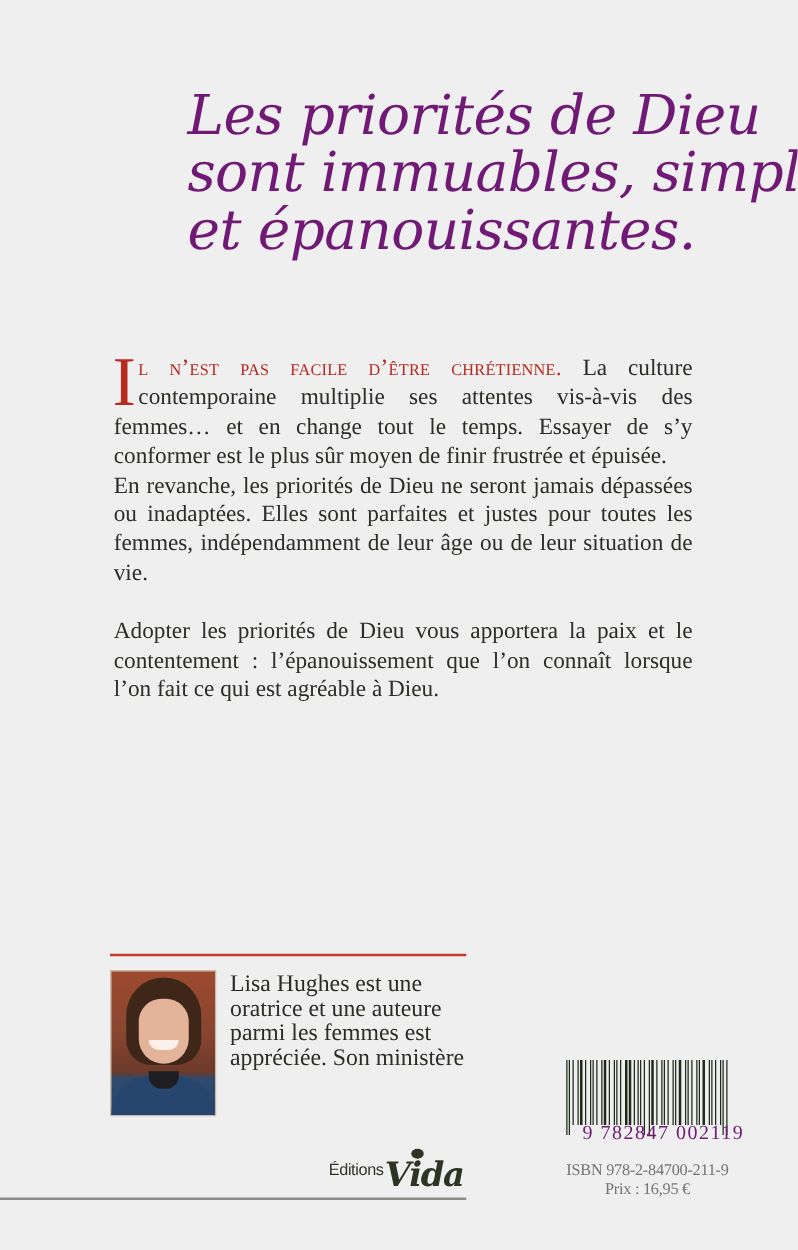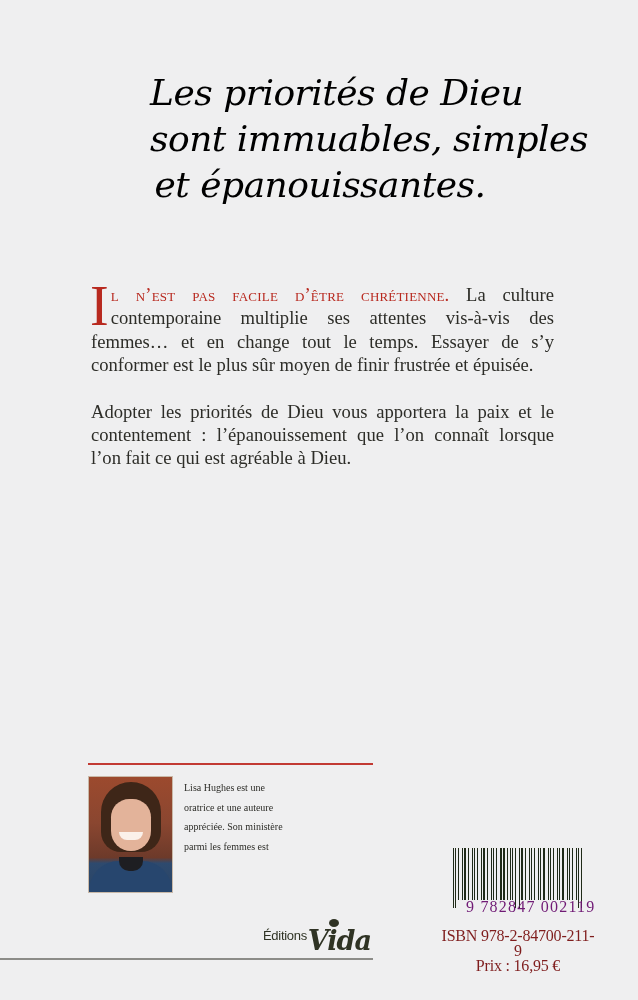--- a/index.html
+++ b/index.html
@@ -8,22 +8,22 @@
     background: #efeff0;
     position: relative;
     font-family: "Liberation Serif", "DejaVu Serif", serif;
     color: #2a2a26;
   }
   .tagline {
     position: absolute; left: 150px; top: 70px; width: 340px;
     text-align: center;
     font-family: "DejaVu Serif", "Liberation Serif", serif;
     font-style: italic;
-    color: #000000;
-    font-size: 36px;
+    color: #701a75;
+    font-size: 44px;
     line-height: 46px;
     letter-spacing: -0.5px;
   }
   .tagline div { white-space: nowrap; }
   .body-text {
     position: absolute; left: 91px; top: 283px; width: 463px;
     font-size: 18.6px; line-height: 23.4px;
     text-align: justify;
     color: #2d2d28;
   }
@@ -71,21 +71,21 @@
     background: #27466e;
     border-radius: 30px 30px 0 0;
   }
   .photo-neck {
     position: absolute; left: 30px; top: 80px; width: 24px; height: 14px;
     background: #1e1e22;
     border-radius: 0 0 10px 10px;
   }
   .author-bio {
     position: absolute; left: 184px; top: 778px; width: 200px;
-    font-size: 10px; line-height: 19.5px;
+    font-size: 19px; line-height: 19.5px;
     color: #2d2d28;
   }
   .author-bio div { white-space: nowrap; }
   .publisher-rule {
     position: absolute; left: 0; top: 958px; width: 373px; height: 2px;
     background: #8c8c88;
   }
   .publisher-logo {
     position: absolute; left: 263px; top: 928px;
     display: flex; align-items: flex-start;
@@ -115,53 +115,54 @@
   .barcode span { display: block; background: #1f2a18; margin-right: 1px; }
   .barcode-digits {
     position: absolute; left: 466px; top: 898px; width: 160px;
     font-size: 16px; letter-spacing: 1.2px;
     color: #701a75;
     background: transparent;
   }
   .isbn {
     position: absolute; left: 440px; top: 928px; width: 156px;
     text-align: center;
-    font-size: 16px; line-height: 15px; color: #7f1d1d;
+    font-size: 13px; line-height: 15px; color: #737373;
     letter-spacing: -0.2px;
   }
 </style>
 </head>
 <body>
 
 <div class="tagline">
   <div>Les priorités de Dieu</div>
   <div>sont immuables, simples</div>
   <div>et épanouissantes.</div>
 </div>
 
 <div class="body-text">
   <p><span class="dropcap">I</span><span class="smallcaps">l n’est pas facile d’être chrétienne.</span><span> La culture contemporaine multiplie ses attentes vis-à-vis des femmes… et en change tout le temps. Essayer de s’y conformer est le plus sûr moyen de finir frustrée et épuisée.</span></p>
+  <p>En revanche, les priorités de Dieu ne seront jamais dépassées ou inadaptées. Elles sont parfaites et justes pour toutes les femmes, indépendamment de leur âge ou de leur situation de vie.</p>
   <p class="gap">Adopter les priorités de Dieu vous apportera la paix et le contentement : l’épanouissement que l’on connaît lorsque l’on fait ce qui est agréable à Dieu.</p>
 </div>
 
 <div class="rule-red"></div>
 
 <div class="author-photo" title="Portrait of Lisa Hughes">
   <div class="photo-hair"></div>
   <div class="photo-face"></div>
   <div class="photo-smile"></div>
   <div class="photo-jacket"></div>
   <div class="photo-neck"></div>
 </div>
 
 <div class="author-bio">
   <div>Lisa Hughes est une</div>
   <div>oratrice et une auteure</div>
+  <div>parmi les femmes est</div>
   <div>appréciée. Son ministère</div>
-  <div>parmi les femmes est</div>
 </div>
 
 <div class="publisher-rule"></div>
 <div class="publisher-logo">
   <span class="pub-prefix">Éditions</span>
   <span class="pub-name"><span class="pub-bird"></span><span>Vida</span></span>
 </div>
 
 <div class="barcode" id="barcode">
     <span style="width: 1px; height: 60px; margin-right: 1px;"></span>

